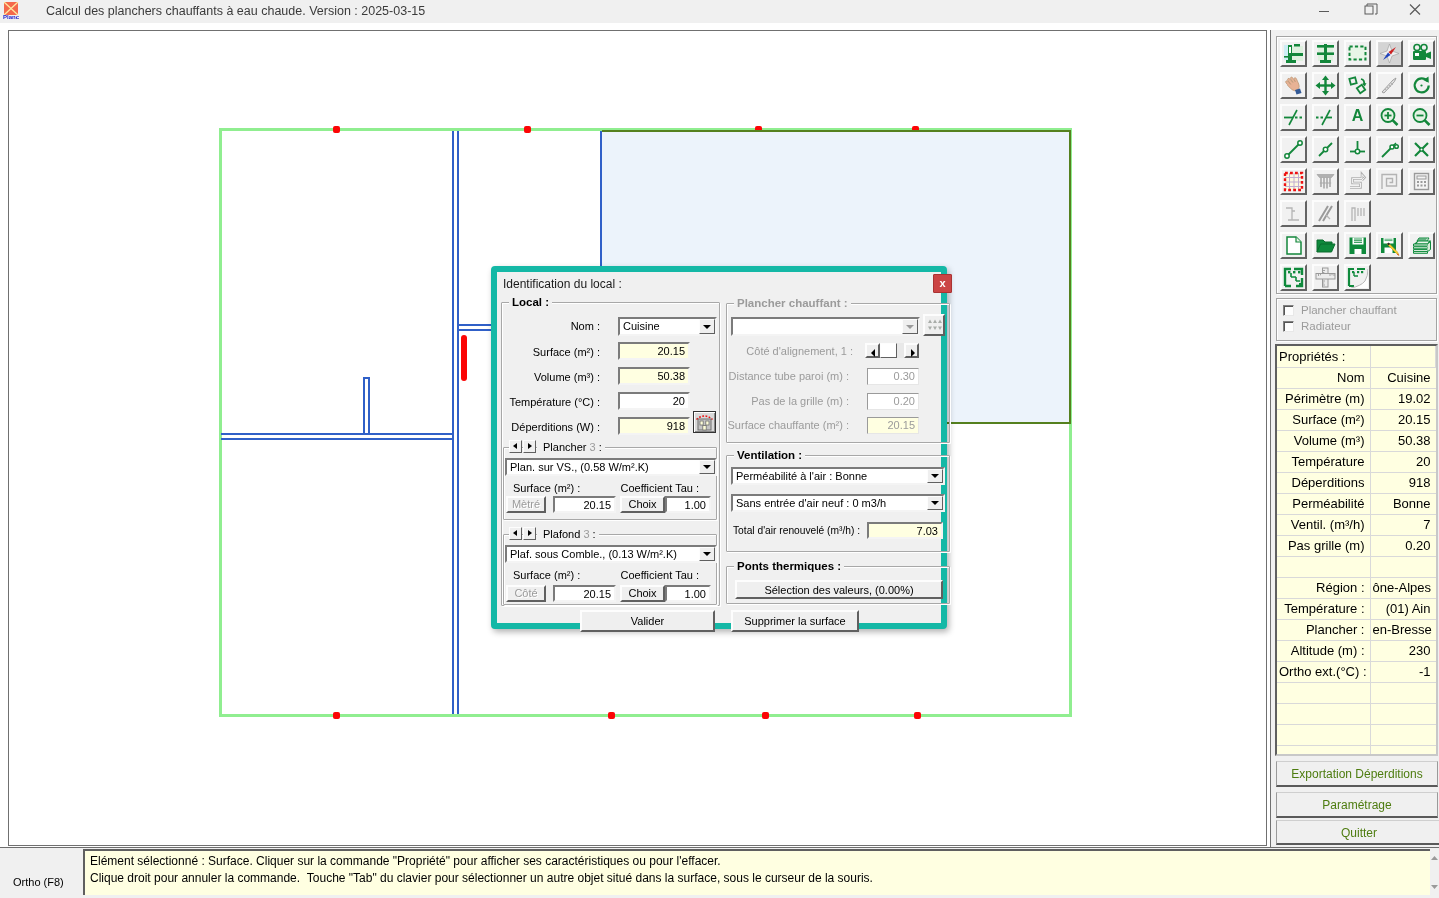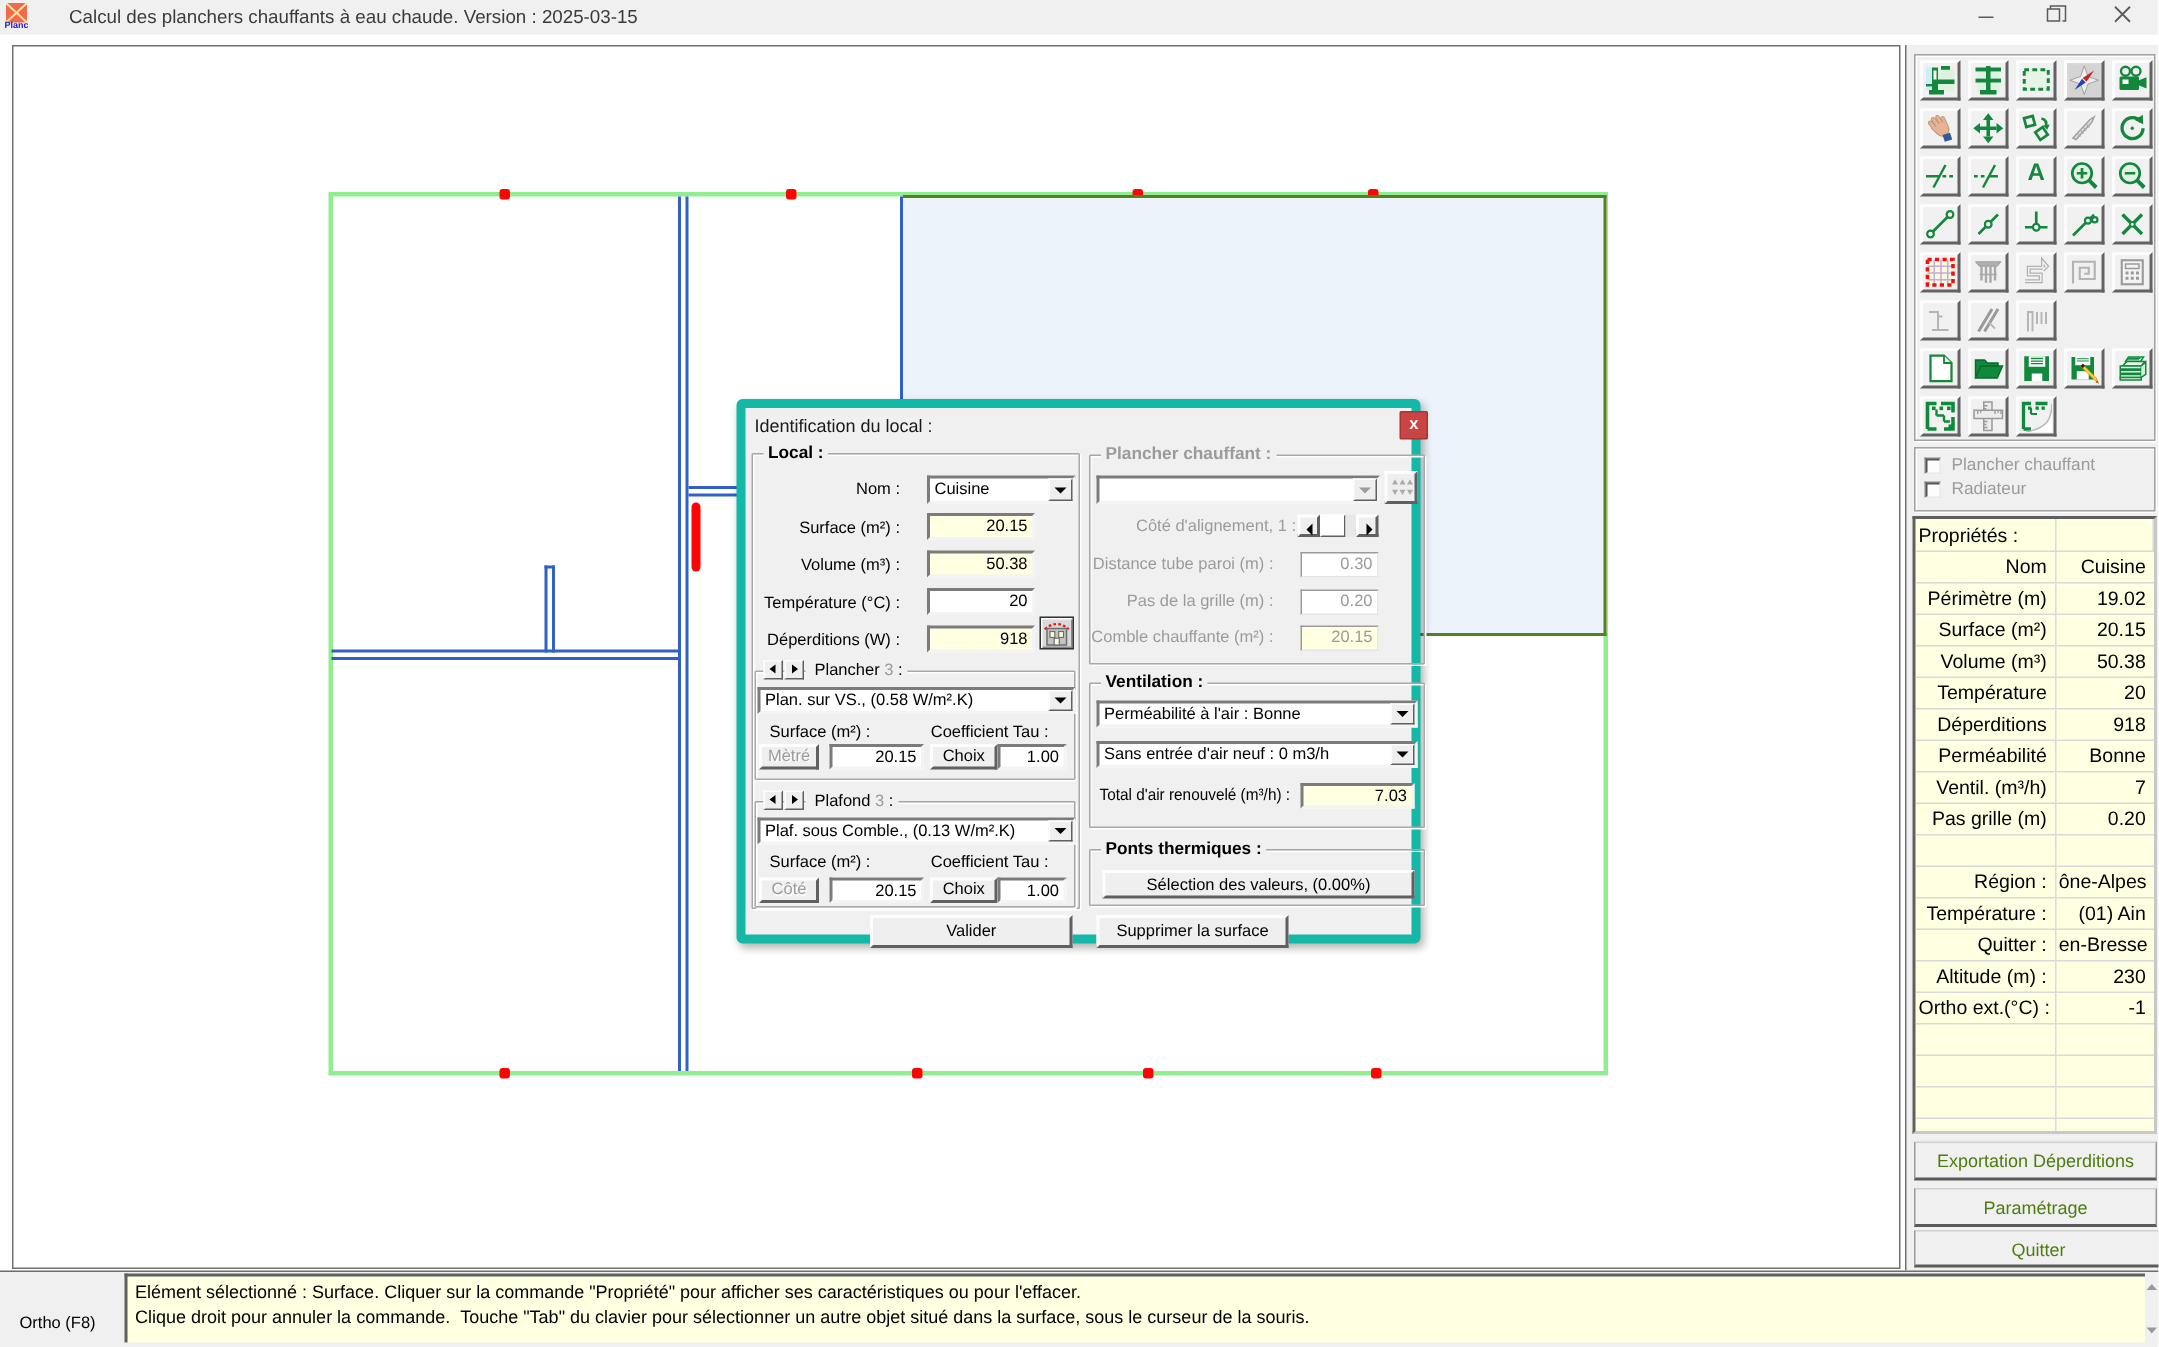--- a/index.html
+++ b/index.html
@@ -451,21 +451,21 @@
           </tr>
 <tr>
             <td class="pl">Région :</td>
             <td class="pv">ône-Alpes</td>
           </tr>
 <tr>
             <td class="pl">Température :</td>
             <td class="pv">(01) Ain</td>
           </tr>
 <tr>
-            <td class="pl">Quitter :</td>
+            <td class="pl">Plancher :</td>
             <td class="pv">en-Bresse</td>
           </tr>
 <tr>
             <td class="pl">Altitude (m) :</td>
             <td class="pv">230</td>
           </tr>
 <tr>
             <td class="pl">Ortho ext.(°C) :</td>
             <td class="pv">-1</td>
           </tr>
@@ -571,34 +571,34 @@
 <div class="abs sunk combo" style="left:234px;top:45px;width:189px;height:19px">
       <span class="arr garr"></span>
     </div>
 <div class="abs" style="left:426px;top:42px;width:22px;height:22px;background:#efefef;border:2px solid;border-color:#fdfdfd #606060 #606060 #fdfdfd">
 <svg width="18" height="18">
         <g fill="#a9ada9">
           <path d="M3 7 L5 3.5 L7 7 Z M8 7 L10 3.5 L12 7 Z M13 7 L15 3.5 L17 7 Z"></path>
           <path d="M3 10.5 L5 14 L7 10.5 Z M8 10.5 L10 14 L12 10.5 Z M13 10.5 L15 14 L17 10.5 Z"></path>
         </g>
       </svg></div>
-<div class="rlbl glbl" style="right:77px;top:73px">Côté d'alignement, 1 :</div>
+<div class="rlbl glbl" style="right:88px;top:73px">Côté d'alignement, 1 :</div>
 <div class="abs btn3" style="left:368px;top:71px;width:15px;height:15px">
       <span style="position:absolute;left:4px;top:3.5px;width:0;height:0;border-top:4px solid transparent;border-bottom:4px solid transparent;border-right:4.5px solid #000"></span>
     </div>
 <div class="abs" style="left:383px;top:71px;width:17px;height:15px;background:#fff;border:1px solid;border-color:#fdfdfd #606060 #606060 #fdfdfd"></div>
 <div class="abs" style="left:400px;top:71px;width:7px;height:15px;background:#e8e8e8"></div>
 <div class="abs btn3" style="left:407px;top:71px;width:15px;height:15px">
       <span style="position:absolute;left:5px;top:3.5px;width:0;height:0;border-top:4px solid transparent;border-bottom:4px solid transparent;border-left:4.5px solid #000"></span>
     </div>
 <div class="rlbl glbl" style="right:92px;top:98px">Distance tube paroi (m)  :</div>
 <div class="abs dsunk val glbl" style="left:370px;top:96px;width:52px;height:17px">0.30</div>
 <div class="rlbl glbl" style="right:92px;top:123px">Pas de la grille (m) :</div>
 <div class="abs dsunk val glbl" style="left:370px;top:121px;width:52px;height:17px">0.20</div>
-<div class="rlbl glbl" style="right:92px;top:147px">Comble chauffante (m²) :</div>
+<div class="rlbl glbl" style="right:92px;top:147px">Surface chauffante (m²) :</div>
 <div class="abs dsunk yel val glbl" style="left:370px;top:145px;width:52px;height:17px">20.15</div>
 
 <div class="etch" style="left:229px;top:183px;width:224px;height:97px">
       <span class="gcap">Ventilation :</span>
     </div>
 <div class="abs sunk combo" style="left:234px;top:195px;width:214px;height:18px">
       <span style="position:absolute;left:3px;top:1px;font-size:11px">Perméabilité à l'air : Bonne</span>
       <span class="arr"></span>
     </div>
 <div class="abs sunk combo" style="left:234px;top:222px;width:214px;height:18px">

